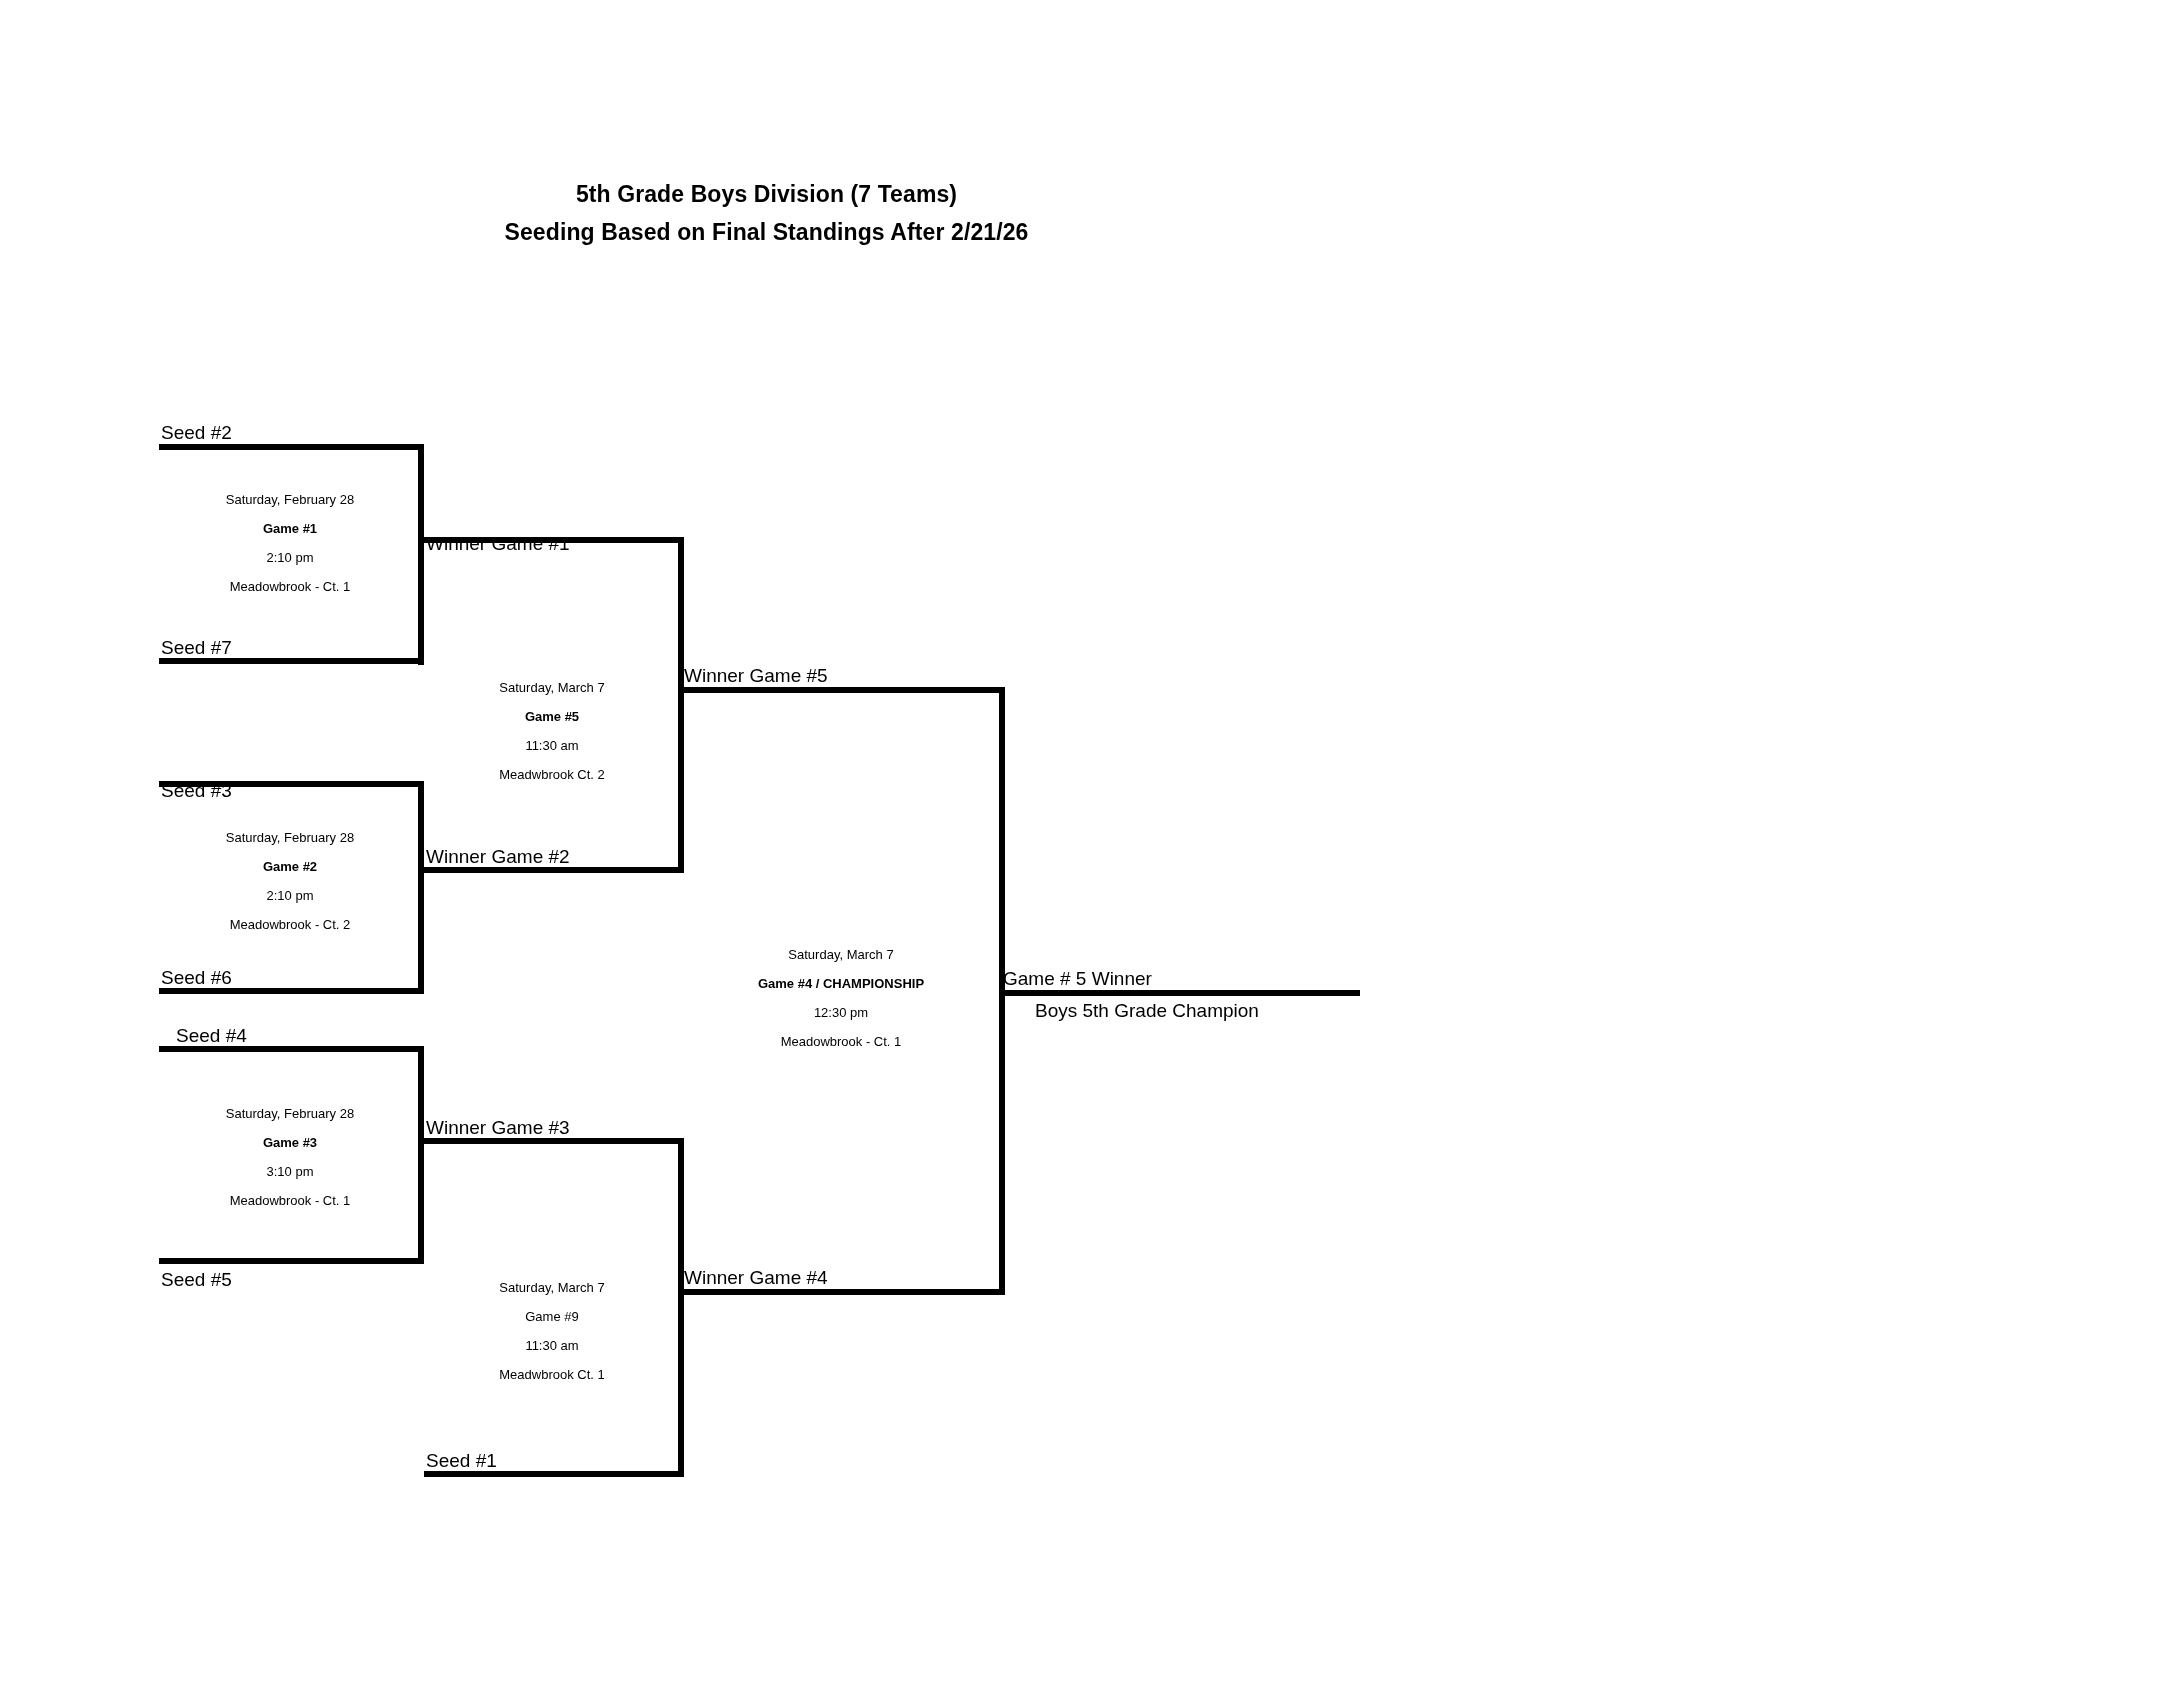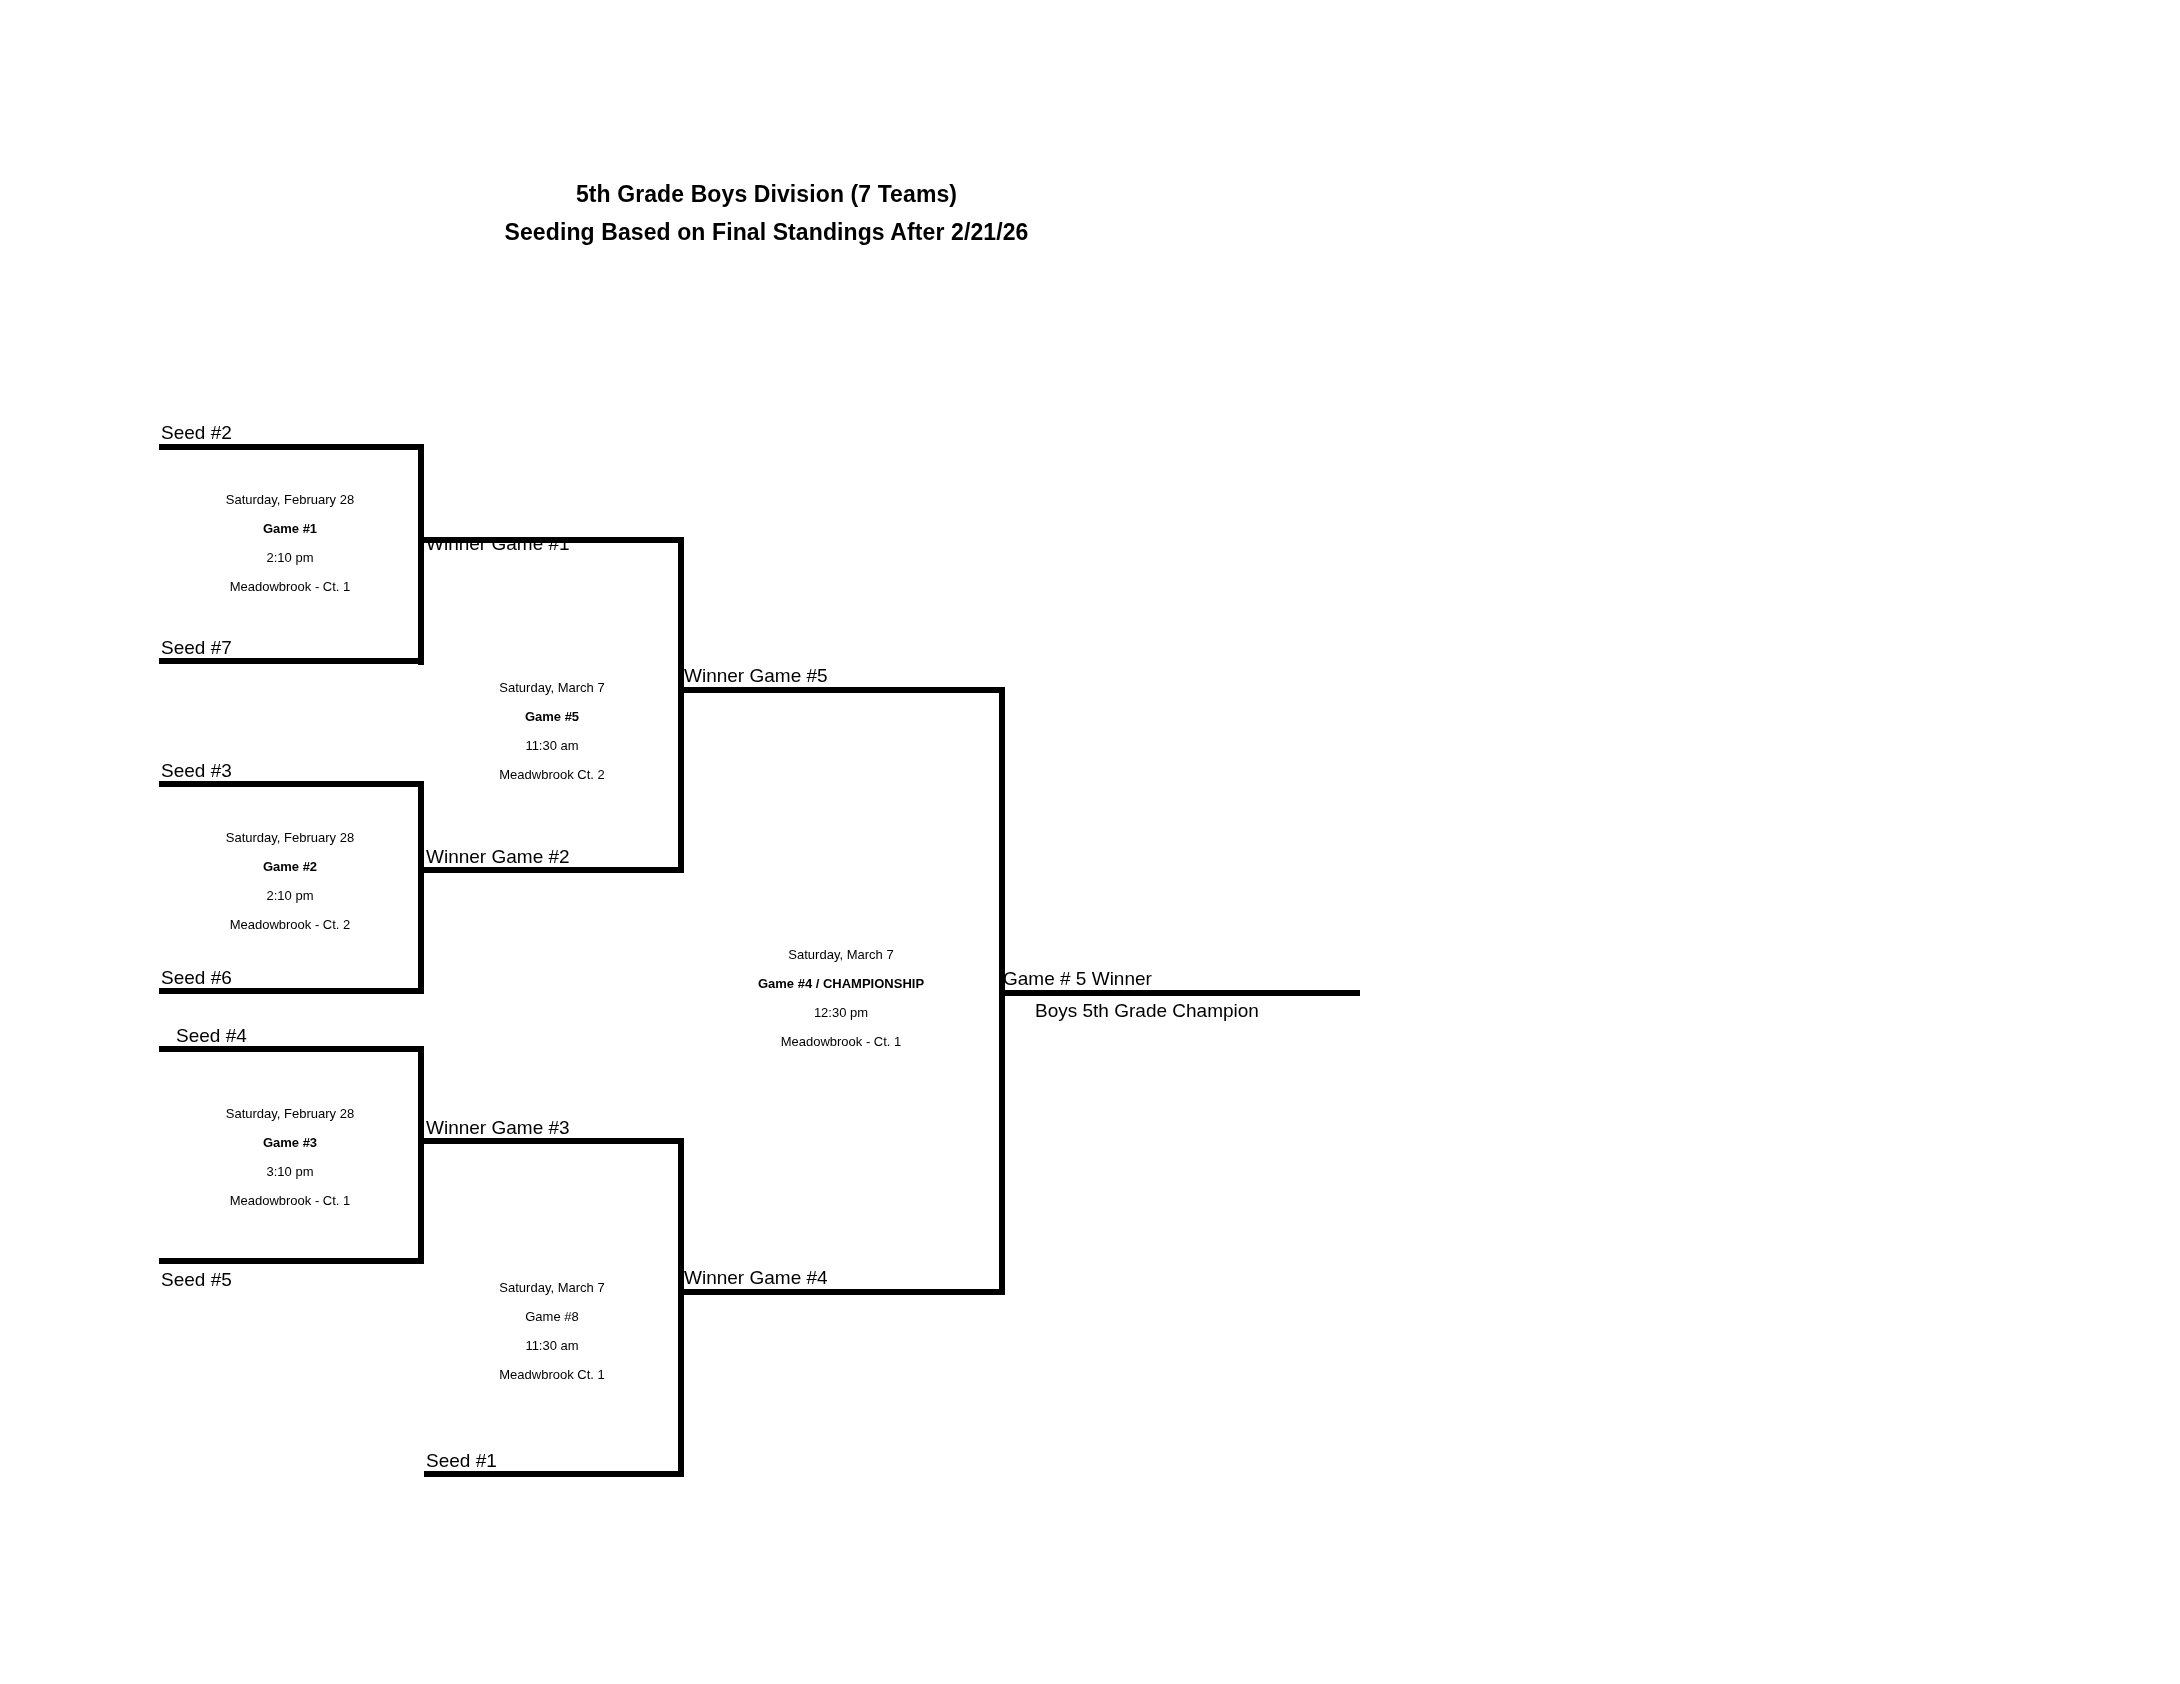--- a/index.html
+++ b/index.html
@@ -87,21 +87,21 @@
     <div>Saturday, February 28</div>
     <div class="gname">Game #1</div>
     <div>2:10 pm</div>
     <div>Meadowbrook - Ct. 1</div>
   </div>
 
   <div class="slot-label" style="left:161px; top:637px;">Seed #7</div>
   <div class="hline" style="left:159px; top:658px; width:265px;"></div>
   <div class="vline" style="left:418px; top:444px; height:221px;"></div>
 
-  <div class="slot-label" style="left:161px; top:760px;">Seed #3</div>
+  <div class="slot-label" style="left:161px; top:780px;">Seed #3</div>
   <div class="hline" style="left:159px; top:781px; width:265px;"></div>
 
   <div class="game-info" style="left:159px; top:823px; width:262px;">
     <div>Saturday, February 28</div>
     <div class="gname">Game #2</div>
     <div>2:10 pm</div>
     <div>Meadowbrook - Ct. 2</div>
   </div>
 
   <div class="slot-label" style="left:161px; top:967px;">Seed #6</div>
@@ -134,21 +134,21 @@
 
   <div class="slot-label" style="left:426px; top:846px;">Winner Game #2</div>
   <div class="hline" style="left:424px; top:867px; width:260px;"></div>
   <div class="vline" style="left:678px; top:537px; height:336px;"></div>
 
   <div class="slot-label" style="left:426px; top:1117px;">Winner Game #3</div>
   <div class="hline" style="left:424px; top:1138px; width:260px;"></div>
 
   <div class="game-info" style="left:422px; top:1273px; width:260px;">
     <div>Saturday, March 7</div>
-    <div class="gname plain">Game #8</div>
+    <div class="gname plain">Game #9</div>
     <div>11:30 am</div>
     <div>Meadwbrook Ct. 1</div>
   </div>
 
   <div class="slot-label" style="left:426px; top:1450px;">Seed #1</div>
   <div class="hline" style="left:424px; top:1471px; width:260px;"></div>
   <div class="vline" style="left:678px; top:1138px; height:339px;"></div>
 
   <div class="slot-label" style="left:684px; top:665px;">Winner Game #5</div>
   <div class="hline" style="left:681px; top:687px; width:324px;"></div>

